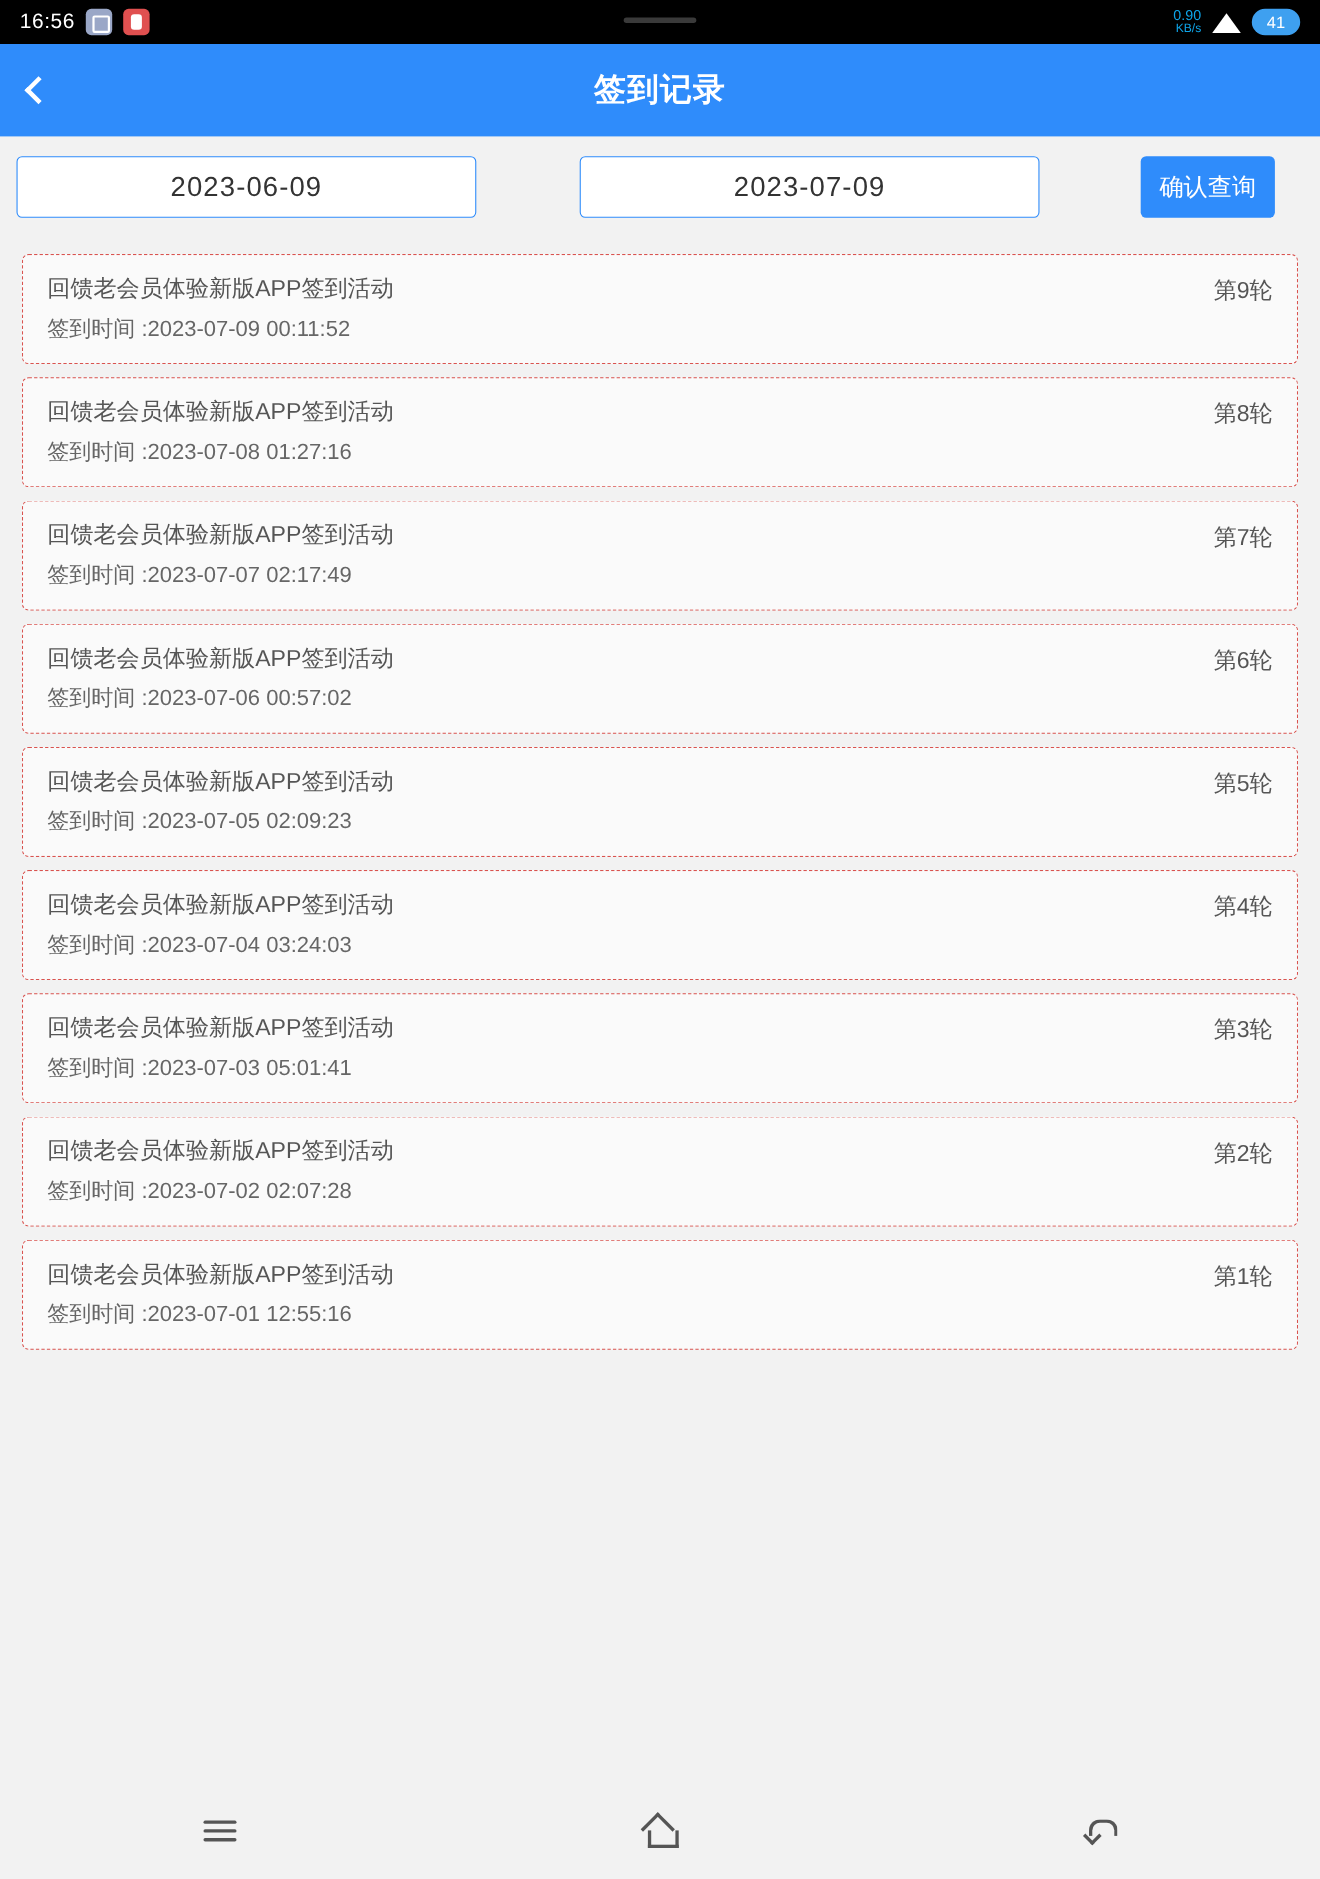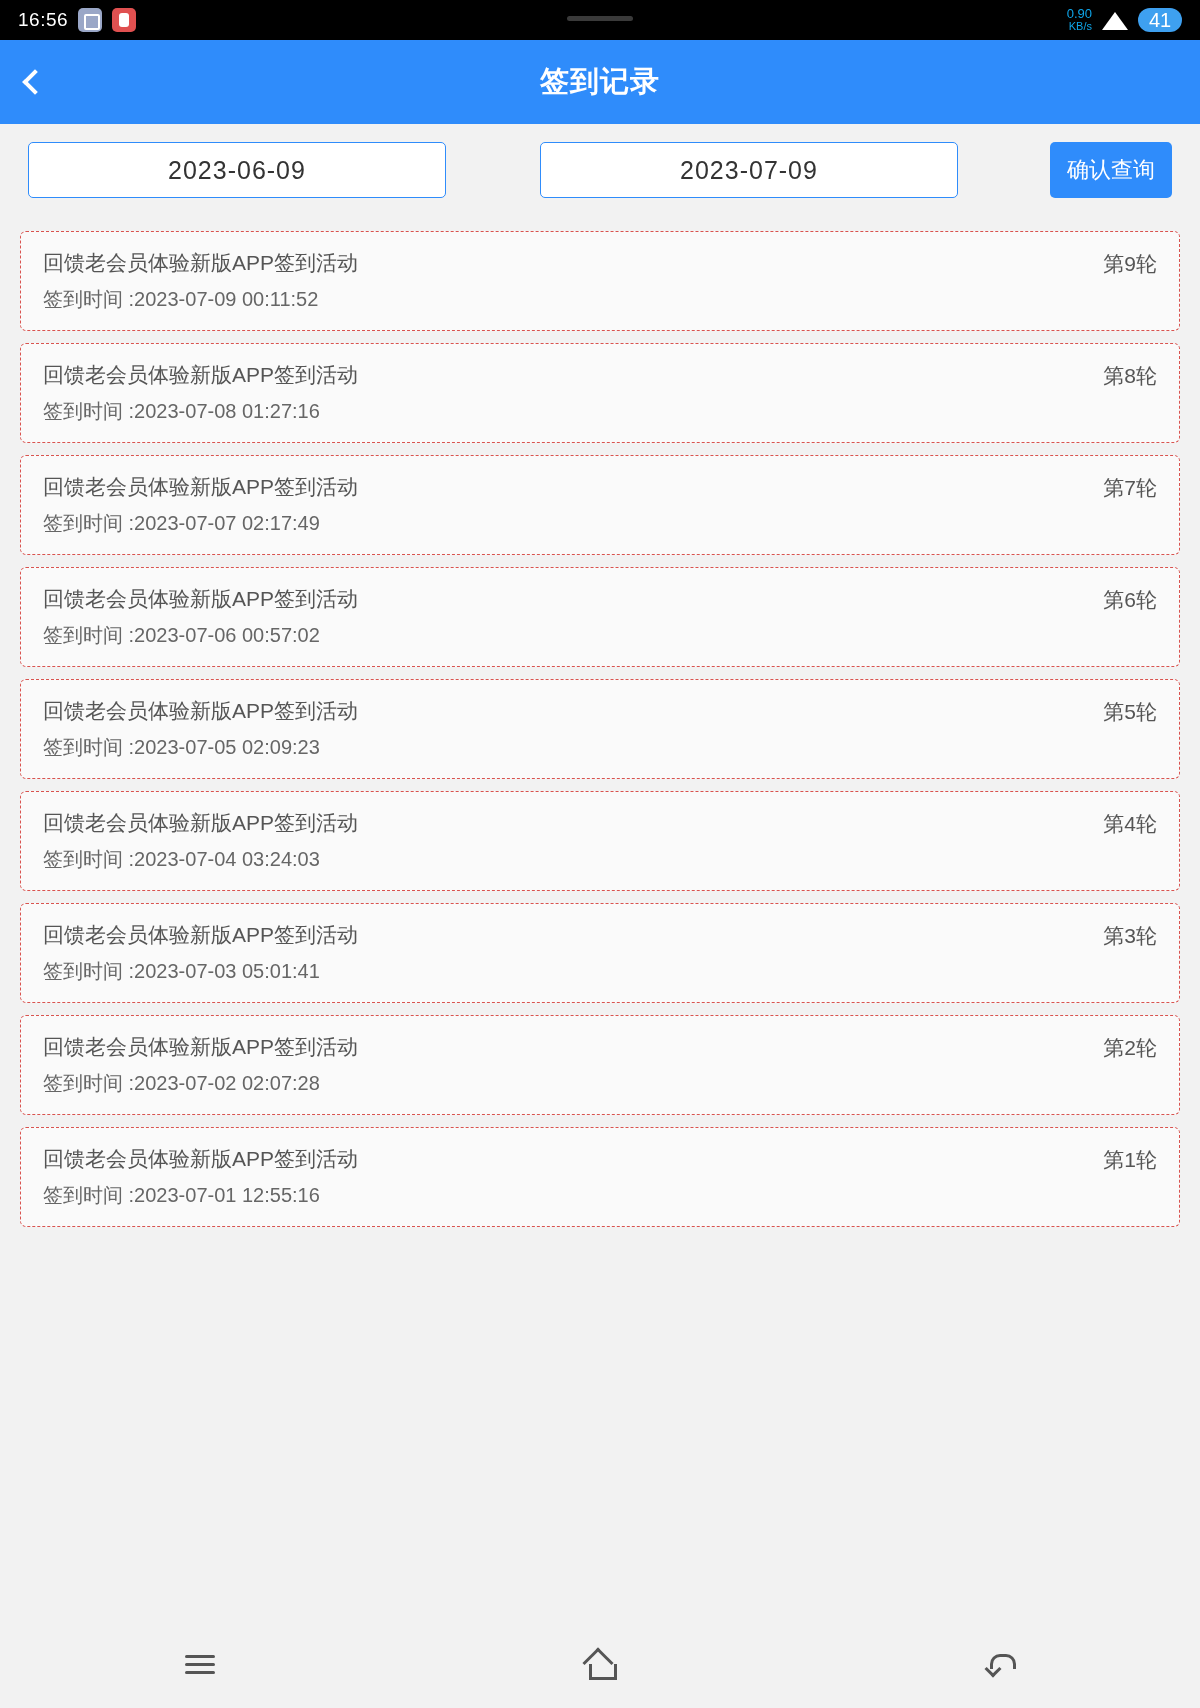--- a/index.html
+++ b/index.html
@@ -61,21 +61,21 @@
     border-left: 13px solid transparent;
     border-right: 13px solid transparent;
     border-bottom: 18px solid #fff;
   }
   .battery {
     min-width: 44px;
     height: 24px;
     border-radius: 12px;
     background: #3ea0f0;
     color: #fff;
-    font-size: 20px;
+    font-size: 15px;
     display: flex;
     align-items: center;
     justify-content: center;
     padding: 0 8px;
   }
   .notch {
     position: absolute;
     top: 16px;
     left: 50%;
     transform: translateX(-50%);
@@ -114,21 +114,21 @@
     color: #fff;
     font-size: 29px;
     font-weight: bold;
     letter-spacing: 1px;
   }
 
   
   .filter-bar {
     display: flex;
     align-items: center;
-    padding: 18px 20px 16px 28px;
+    padding: 18px 20px 16px 15px;
     gap: 0;
     background: #f2f2f2;
   }
   .date-field {
     height: 56px;
     background: #fff;
     border: 1px solid #2f8cfb;
     border-radius: 5px;
     display: flex;
     align-items: center;

